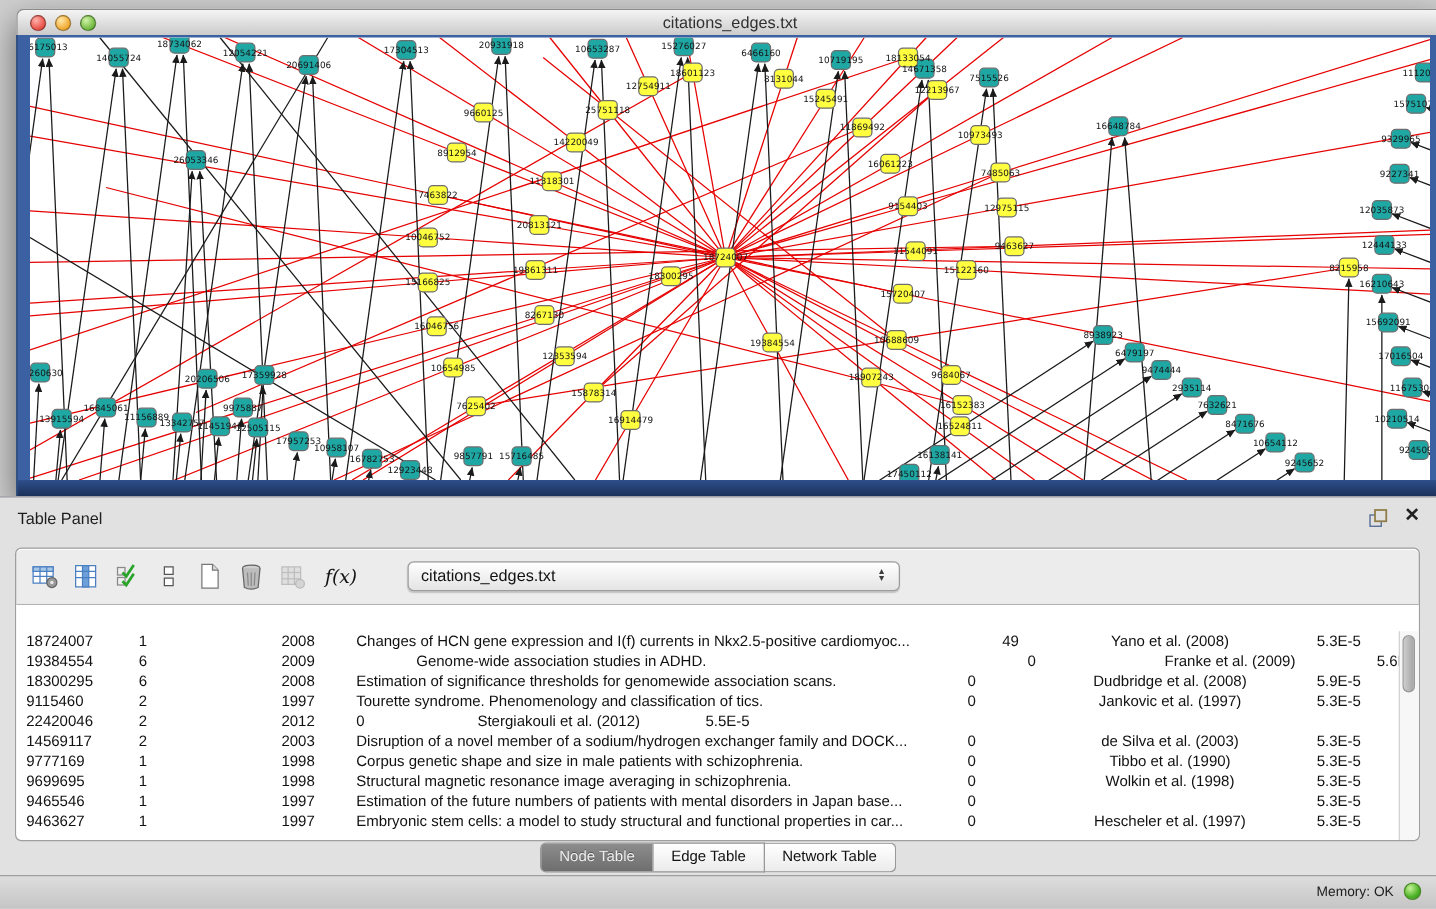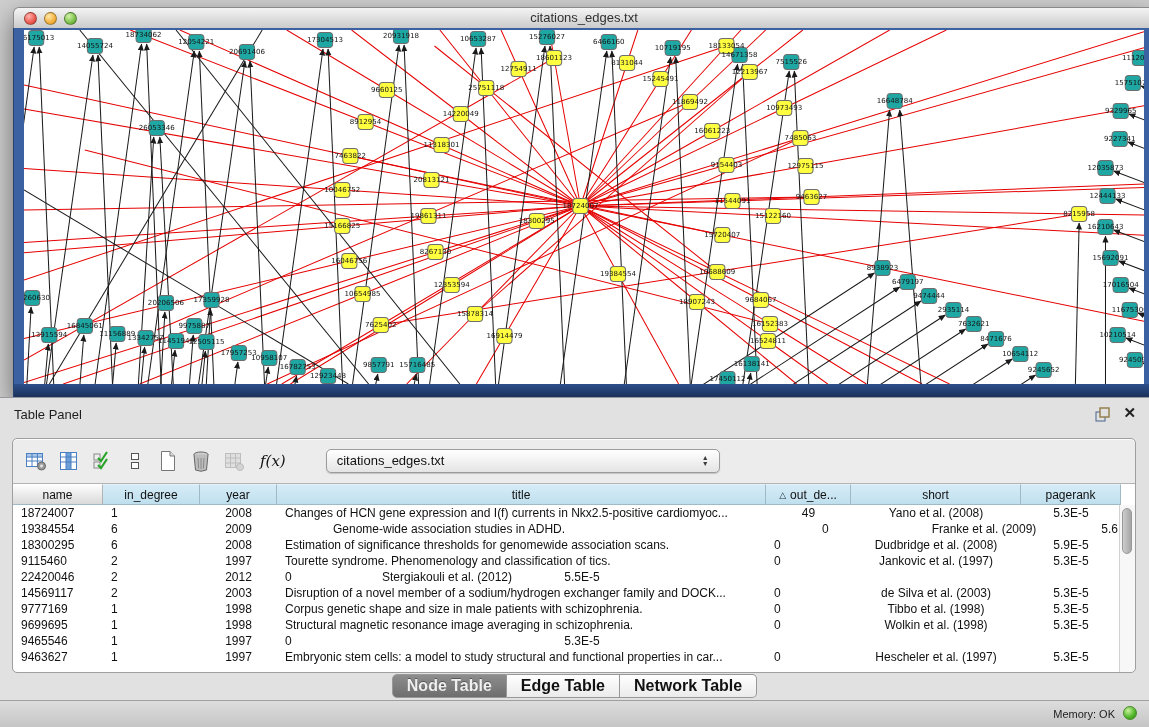--- a/index.html
+++ b/index.html
@@ -50,22 +50,22 @@
   .tri{font-size:9px;color:#234;}
   .tbody{position:absolute;left:0;top:21px;right:15px;bottom:0;overflow:hidden;}
   .trow{display:flex;height:16px;line-height:16px;}
   .tcell{box-sizing:border-box;flex:none;padding:0 8px;font-size:12px;color:#111;
     white-space:nowrap;overflow:hidden;}
   .vscroll{position:absolute;top:21px;right:0;bottom:0;width:15px;background:#f7f7f7;
     border-left:1px solid #d2d2d2;}
   .vthumb{position:absolute;top:3px;left:2px;width:10px;height:46px;border-radius:6px;
     background:linear-gradient(90deg,#cdcdcd,#a5a5a5);border:1px solid #989898;box-sizing:border-box;}
   .tabs{position:absolute;left:0;right:0;top:276px;height:22px;display:flex;justify-content:center;}
-  .tab{height:22px;line-height:21px;padding:0 14px;font-size:16px;color:#111;
-    background:linear-gradient(#ffffff,#ebebeb);border:1px solid #989898;border-left:none;font-weight:bold;}
+  .tab{height:22px;line-height:21px;padding:0 14px;font-size:12px;color:#111;
+    background:linear-gradient(#ffffff,#ebebeb);border:1px solid #989898;border-left:none;}
   .tab:first-child{border-left:1px solid #989898;border-radius:5px 0 0 5px;}
   .tab:last-child{border-radius:0 5px 5px 0;}
   .tab.active{background:linear-gradient(#8d8d8d,#6e6e6e);color:#f0f0f0;text-shadow:0 -1px 0 rgba(0,0,0,.35);}
   .statusbar{position:absolute;left:0;right:0;bottom:0;height:26px;
     background:linear-gradient(#dddddd,#c5c5c5);border-top:1px solid #9f9f9f;}
   .mem-label{position:absolute;right:34px;top:7px;font-size:11px;color:#1d1d1d;}
   .mem-dot{position:absolute;right:12px;top:5px;width:14px;height:14px;border-radius:50%;
     background:radial-gradient(circle at 35% 30%,#c8f39b,#4db327 60%,#2f8f17);border:1px solid #4a8a2a;box-sizing:border-box;}
 </style>
 </head>
@@ -537,44 +537,20 @@
       <div class="tbl-select">
         <span>citations_edges.txt</span>
         <span class="spin">
             <span>▲</span>
             <span>▼</span>
           </span>
       </div>
     </div>
 
     <div class="table-area">
-      <div class="thead" id="thead">
-          <div class="hcell hfirst" style="width: 90px;">
-            <span>name</span>
-          </div>
-          <div class="hcell" style="width: 97px;">
-            <span>in_degree</span>
-          </div>
-          <div class="hcell" style="width: 77px;">
-            <span>year</span>
-          </div>
-          <div class="hcell" style="width: 489px;">
-            <span>title</span>
-          </div>
-          <div class="hcell" style="width: 85px;">
-            <span class="tri">△</span>
-            <span>out_de...</span>
-          </div>
-          <div class="hcell" style="width: 170px;">
-            <span>short</span>
-          </div>
-          <div class="hcell" style="width: 100px;">
-            <span>pagerank</span>
-          </div>
-        </div>
       <div class="tbody" id="tbody">
           <div class="trow">
             <div class="tcell" style="width: 90px; text-align: left;">18724007</div>
             <div class="tcell" style="width: 97px; text-align: left;">1</div>
             <div class="tcell" style="width: 77px; text-align: center;">2008</div>
             <div class="tcell" style="width: 489px; text-align: left;">Changes of HCN gene expression and I(f) currents in Nkx2.5-positive cardiomyoc...</div>
             <div class="tcell" style="width: 85px; text-align: center;">49</div>
             <div class="tcell" style="width: 170px; text-align: center;">Yano et al. (2008)</div>
             <div class="tcell" style="width: 100px; text-align: center;">5.3E-5</div>
           </div>
@@ -621,36 +597,37 @@
             <div class="tcell" style="width: 85px; text-align: left;">0</div>
             <div class="tcell" style="width: 170px; text-align: center;">de Silva et al. (2003)</div>
             <div class="tcell" style="width: 100px; text-align: center;">5.3E-5</div>
           </div>
           <div class="trow">
             <div class="tcell" style="width: 90px; text-align: left;">9777169</div>
             <div class="tcell" style="width: 97px; text-align: left;">1</div>
             <div class="tcell" style="width: 77px; text-align: center;">1998</div>
             <div class="tcell" style="width: 489px; text-align: left;">Corpus genetic shape and size in male patients with schizophrenia.</div>
             <div class="tcell" style="width: 85px; text-align: left;">0</div>
-            <div class="tcell" style="width: 170px; text-align: center;">Tibbo et al. (1998)</div>
+            <div class="tcell" style="width: 170px; text-align: center;">Tibbo et al. (1990)</div>
             <div class="tcell" style="width: 100px; text-align: center;">5.3E-5</div>
           </div>
           <div class="trow">
             <div class="tcell" style="width: 90px; text-align: left;">9699695</div>
             <div class="tcell" style="width: 97px; text-align: left;">1</div>
             <div class="tcell" style="width: 77px; text-align: center;">1998</div>
             <div class="tcell" style="width: 489px; text-align: left;">Structural magnetic resonance image averaging in schizophrenia.</div>
             <div class="tcell" style="width: 85px; text-align: left;">0</div>
             <div class="tcell" style="width: 170px; text-align: center;">Wolkin et al. (1998)</div>
             <div class="tcell" style="width: 100px; text-align: center;">5.3E-5</div>
           </div>
           <div class="trow">
             <div class="tcell" style="width: 90px; text-align: left;">9465546</div>
             <div class="tcell" style="width: 97px; text-align: left;">1</div>
             <div class="tcell" style="width: 77px; text-align: center;">1997</div>
+            <div class="tcell" style="width: 489px; text-align: left;">Estimation of the future numbers of patients with mental disorders in Japan base...</div>
             <div class="tcell" style="width: 85px; text-align: left;">0</div>
             <div class="tcell" style="width: 170px; text-align: center; margin-top: 38px;">Nakamura et al. (1997)</div>
             <div class="tcell" style="width: 100px; text-align: center;">5.3E-5</div>
           </div>
           <div class="trow">
             <div class="tcell" style="width: 90px; text-align: left;">9463627</div>
             <div class="tcell" style="width: 97px; text-align: left;">1</div>
             <div class="tcell" style="width: 77px; text-align: center;">1997</div>
             <div class="tcell" style="width: 489px; text-align: left;">Embryonic stem cells: a model to study structural and functional properties in car...</div>
             <div class="tcell" style="width: 85px; text-align: left;">0</div>

